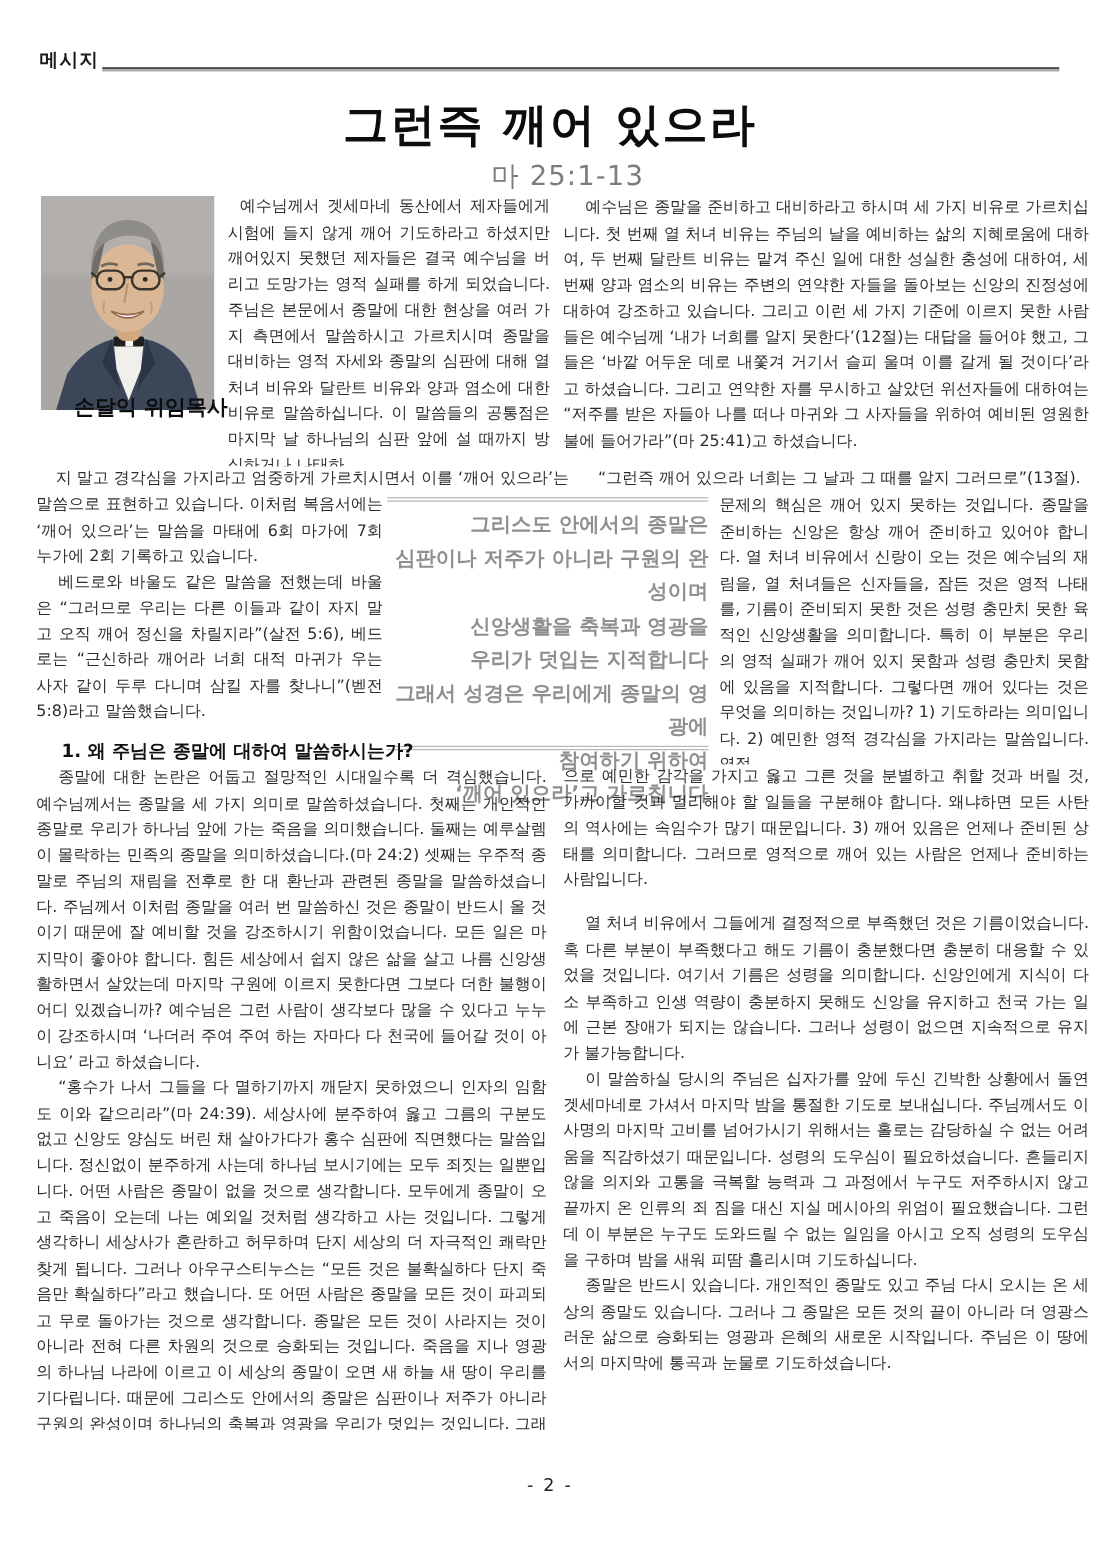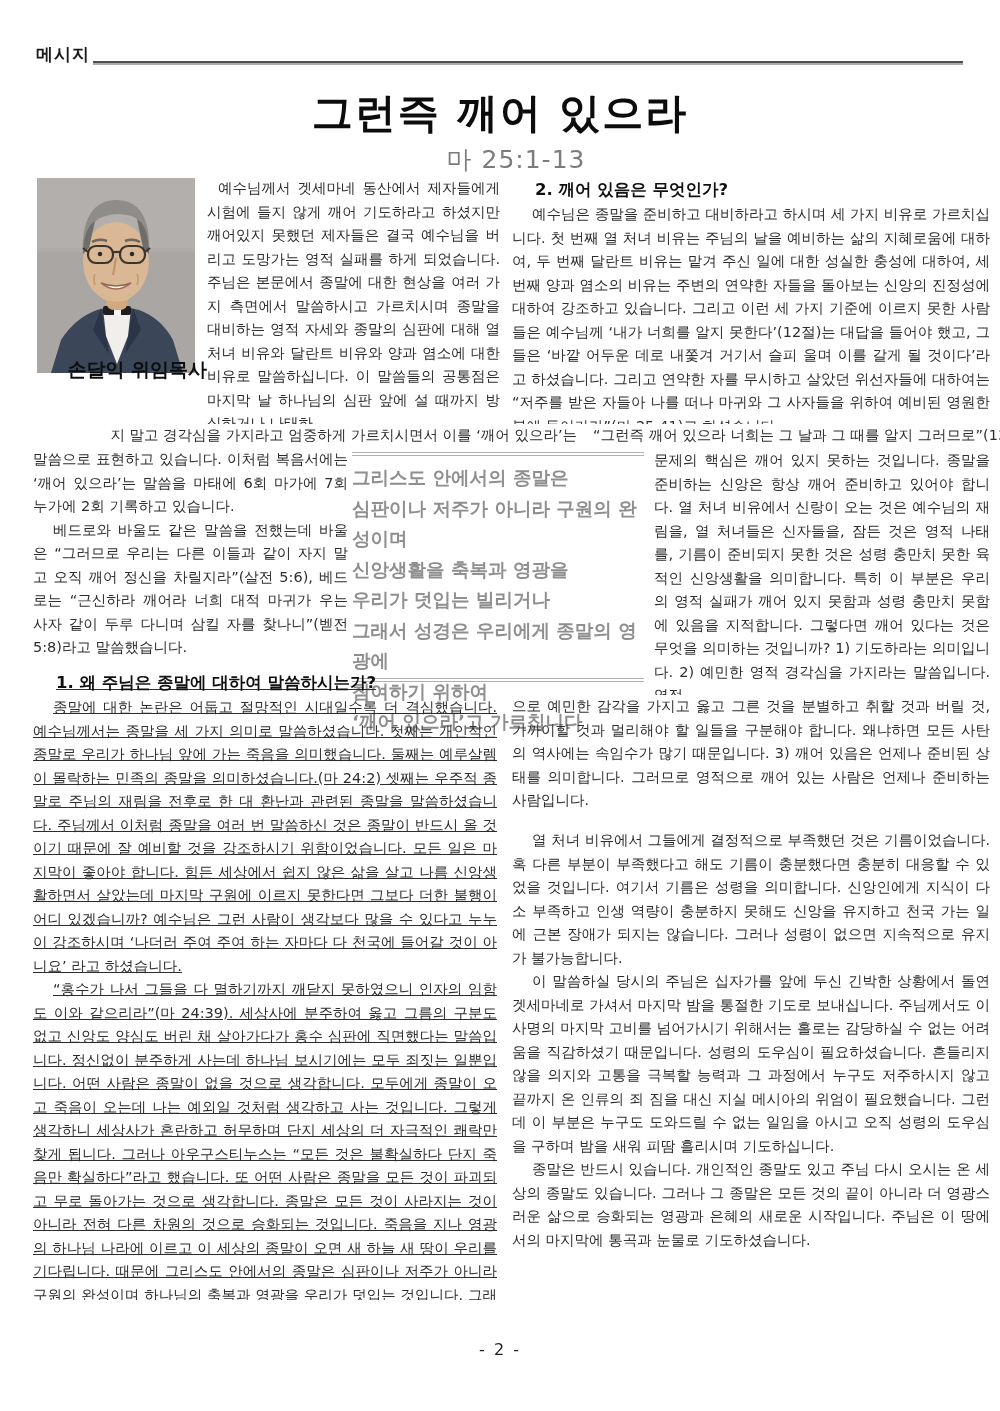--- a/index.html
+++ b/index.html
@@ -39,33 +39,33 @@
     position: absolute; text-align: justify; color: #2d2d2d;
     font-size: 14.5px; line-height: 23.5px; overflow: hidden;
   }
   .blk p { margin: 0; }
   .ind { text-indent: 20px; }
   .ind-sm { text-indent: 11px; }
   h2.sec {
     font-size: 16.5px; font-weight: 700; color: #101010;
     margin: 0 0 2px 0; text-indent: 23px; line-height: 23px; text-align: left;
   }
-  .one-line { white-space: nowrap; text-align: right; margin-left: 42px; }
+  .one-line { white-space: nowrap; text-align: center; }
   .b-intro-beside { left: 207px; top: 177px; width: 293px; height: 247px; }
   .b-intro-wrap   { left: 33px;  top: 424px; width: 502px; height: 24px; }
   .b-intro-left   { left: 33px;  top: 448px; width: 315px; height: 221px; }
   .pullquote {
     position: absolute; left: 352px; top: 452px; width: 292px; height: 230px;
     box-sizing: border-box;
     border-top: 4px double #b1b1b1; border-bottom: 4px double #b1b1b1;
     padding-top: 7px;
-    text-align: left; color: #8f8f8f; font-weight: 600;
+    text-align: right; color: #8f8f8f; font-weight: 600;
     font-size: 18.5px; line-height: 30.5px;
   }
-  .b-sec1        { left: 33px;  top: 671px; width: 464px; height: 629px; text-decoration: underline; }
+  .b-sec1        { left: 33px;  top: 671px; width: 464px; height: 629px; }
   .b-sec2        { left: 512px; top: 178px; width: 478px; height: 246px; }
   .b-sec2-quote  { left: 512px; top: 424px; width: 478px; height: 24px; text-indent: 24px; }
   .b-sec2-beside { left: 654px; top: 449px; width: 336px; height: 246px; }
   .b-sec2-after  { left: 512px; top: 695px; width: 478px; height: 133px; }
   .b-sec3        { left: 512px; top: 829px; width: 478px; height: 522px; }
   .footer {
     position: absolute; left: 0; top: 1340px; width: 1000px;
     text-align: center; font-size: 16px; color: #1f1f1f; letter-spacing: 2px;
   }
 </style>
@@ -123,34 +123,33 @@
 
   <div class="blk b-intro-left">
     <p>말씀으로 표현하고 있습니다. 이처럼 복음서에는 ‘깨어 있으라’는 말씀을 마태에 6회 마가에 7회 누가에 2회 기록하고 있습니다.</p>
     <p class="ind">베드로와 바울도 같은 말씀을 전했는데 바울은 “그러므로 우리는 다른 이들과 같이 자지 말고 오직 깨어 정신을 차릴지라”(살전 5:6), 베드로는 “근신하라 깨어라 너희 대적 마귀가 우는 사자 같이 두루 다니며 삼킬 자를 찾나니”(벧전 5:8)라고 말씀했습니다.</p>
   </div>
 
   <div class="pullquote">
     <div>그리스도 안에서의 종말은</div>
     <div>심판이나 저주가 아니라 구원의 완성이며</div>
     <div>신앙생활을 축복과 영광을</div>
-    <div>우리가 덧입는 빌리거나</div>
+    <div>우리가 덧입는 지적합니다</div>
     <div>그래서 성경은 우리에게 종말의 영광에</div>
     <div>참여하기 위하여</div>
     <div>‘깨어 있으라’고 가르칩니다</div>
   </div>
 
   <div class="blk b-sec1">
     <h2 class="sec">1. 왜 주님은 종말에 대하여 말씀하시는가?</h2>
     <p class="ind">종말에 대한 논란은 어둡고 절망적인 시대일수록 더 격심했습니다. 예수님께서는 종말을 세 가지 의미로 말씀하셨습니다. 첫째는 개인적인 종말로 우리가 하나님 앞에 가는 죽음을 의미했습니다. 둘째는 예루살렘이 몰락하는 민족의 종말을 의미하셨습니다.(마 24:2) 셋째는 우주적 종말로 주님의 재림을 전후로 한 대 환난과 관련된 종말을 말씀하셨습니다. 주님께서 이처럼 종말을 여러 번 말씀하신 것은 종말이 반드시 올 것이기 때문에 잘 예비할 것을 강조하시기 위함이었습니다. 모든 일은 마지막이 좋아야 합니다. 힘든 세상에서 쉽지 않은 삶을 살고 나름 신앙생활하면서 살았는데 마지막 구원에 이르지 못한다면 그보다 더한 불행이 어디 있겠습니까? 예수님은 그런 사람이 생각보다 많을 수 있다고 누누이 강조하시며 ‘나더러 주여 주여 하는 자마다 다 천국에 들어갈 것이 아니요’ 라고 하셨습니다.</p>
     <p class="ind">“홍수가 나서 그들을 다 멸하기까지 깨닫지 못하였으니 인자의 임함도 이와 같으리라”(마 24:39). 세상사에 분주하여 옳고 그름의 구분도 없고 신앙도 양심도 버린 채 살아가다가 홍수 심판에 직면했다는 말씀입니다. 정신없이 분주하게 사는데 하나님 보시기에는 모두 죄짓는 일뿐입니다. 어떤 사람은 종말이 없을 것으로 생각합니다. 모두에게 종말이 오고 죽음이 오는데 나는 예외일 것처럼 생각하고 사는 것입니다. 그렇게 생각하니 세상사가 혼란하고 허무하며 단지 세상의 더 자극적인 쾌락만 찾게 됩니다. 그러나 아우구스티누스는 “모든 것은 불확실하다 단지 죽음만 확실하다”라고 했습니다. 또 어떤 사람은 종말을 모든 것이 파괴되고 무로 돌아가는 것으로 생각합니다. 종말은 모든 것이 사라지는 것이 아니라 전혀 다른 차원의 것으로 승화되는 것입니다. 죽음을 지나 영광의 하나님 나라에 이르고 이 세상의 종말이 오면 새 하늘 새 땅이 우리를 기다립니다. 때문에 그리스도 안에서의 종말은 심판이나 저주가 아니라 구원의 완성이며 하나님의 축복과 영광을 우리가 덧입는 것입니다. 그래서 성경은 우리에게 종말의 영광에 참여하기 위하여 ‘깨어 있으라’고 가르칩니다.</p>
   </div>
 
   <div class="blk b-sec2">
-    <h2 class="sec">2. 깨어 있음은 무엇인가?</h2>
     <p class="ind">예수님은 종말을 준비하고 대비하라고 하시며 세 가지 비유로 가르치십니다. 첫 번째 열 처녀 비유는 주님의 날을 예비하는 삶의 지혜로움에 대하여, 두 번째 달란트 비유는 맡겨 주신 일에 대한 성실한 충성에 대하여, 세 번째 양과 염소의 비유는 주변의 연약한 자들을 돌아보는 신앙의 진정성에 대하여 강조하고 있습니다. 그리고 이런 세 가지 기준에 이르지 못한 사람들은 예수님께 ‘내가 너희를 알지 못한다’(12절)는 대답을 들어야 했고, 그들은 ‘바깥 어두운 데로 내쫓겨 거기서 슬피 울며 이를 갈게 될 것이다’라고 하셨습니다. 그리고 연약한 자를 무시하고 살았던 위선자들에 대하여는 “저주를 받은 자들아 나를 떠나 마귀와 그 사자들을 위하여 예비된 영원한 불에 들어가라”(마 25:41)고 하셨습니다.</p>
   </div>
 
   <div class="blk b-sec2-quote one-line">“그런즉 깨어 있으라 너희는 그 날과 그 때를 알지 그러므로”(13절).</div>
 
   <div class="blk b-sec2-beside">
     <p>문제의 핵심은 깨어 있지 못하는 것입니다. 종말을 준비하는 신앙은 항상 깨어 준비하고 있어야 합니다. 열 처녀 비유에서 신랑이 오는 것은 예수님의 재림을, 열 처녀들은 신자들을, 잠든 것은 영적 나태를, 기름이 준비되지 못한 것은 성령 충만치 못한 육적인 신앙생활을 의미합니다. 특히 이 부분은 우리의 영적 실패가 깨어 있지 못함과 성령 충만치 못함에 있음을 지적합니다. 그렇다면 깨어 있다는 것은 무엇을 의미하는 것입니까? 1) 기도하라는 의미입니다. 2) 예민한 영적 경각심을 가지라는 말씀입니다. 영적</p>
   </div>
 
   <div class="blk b-sec2-after">

